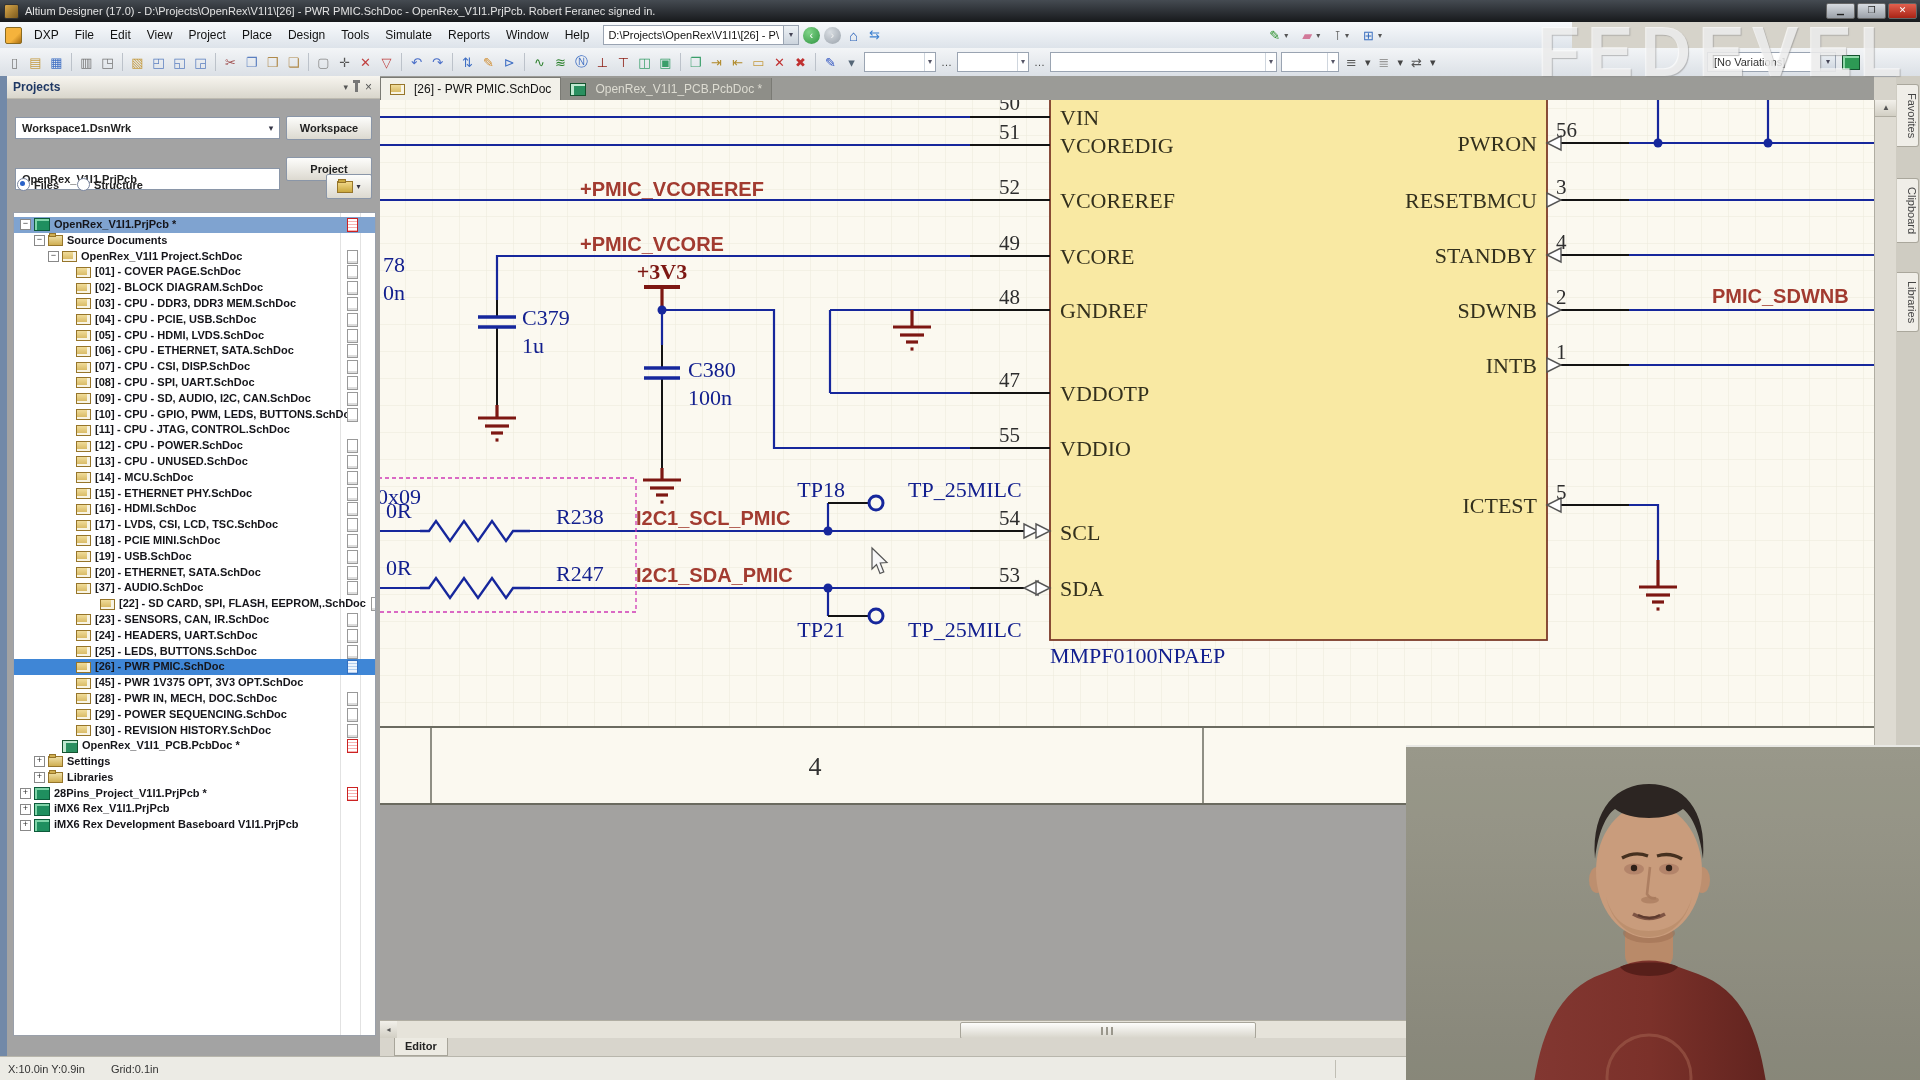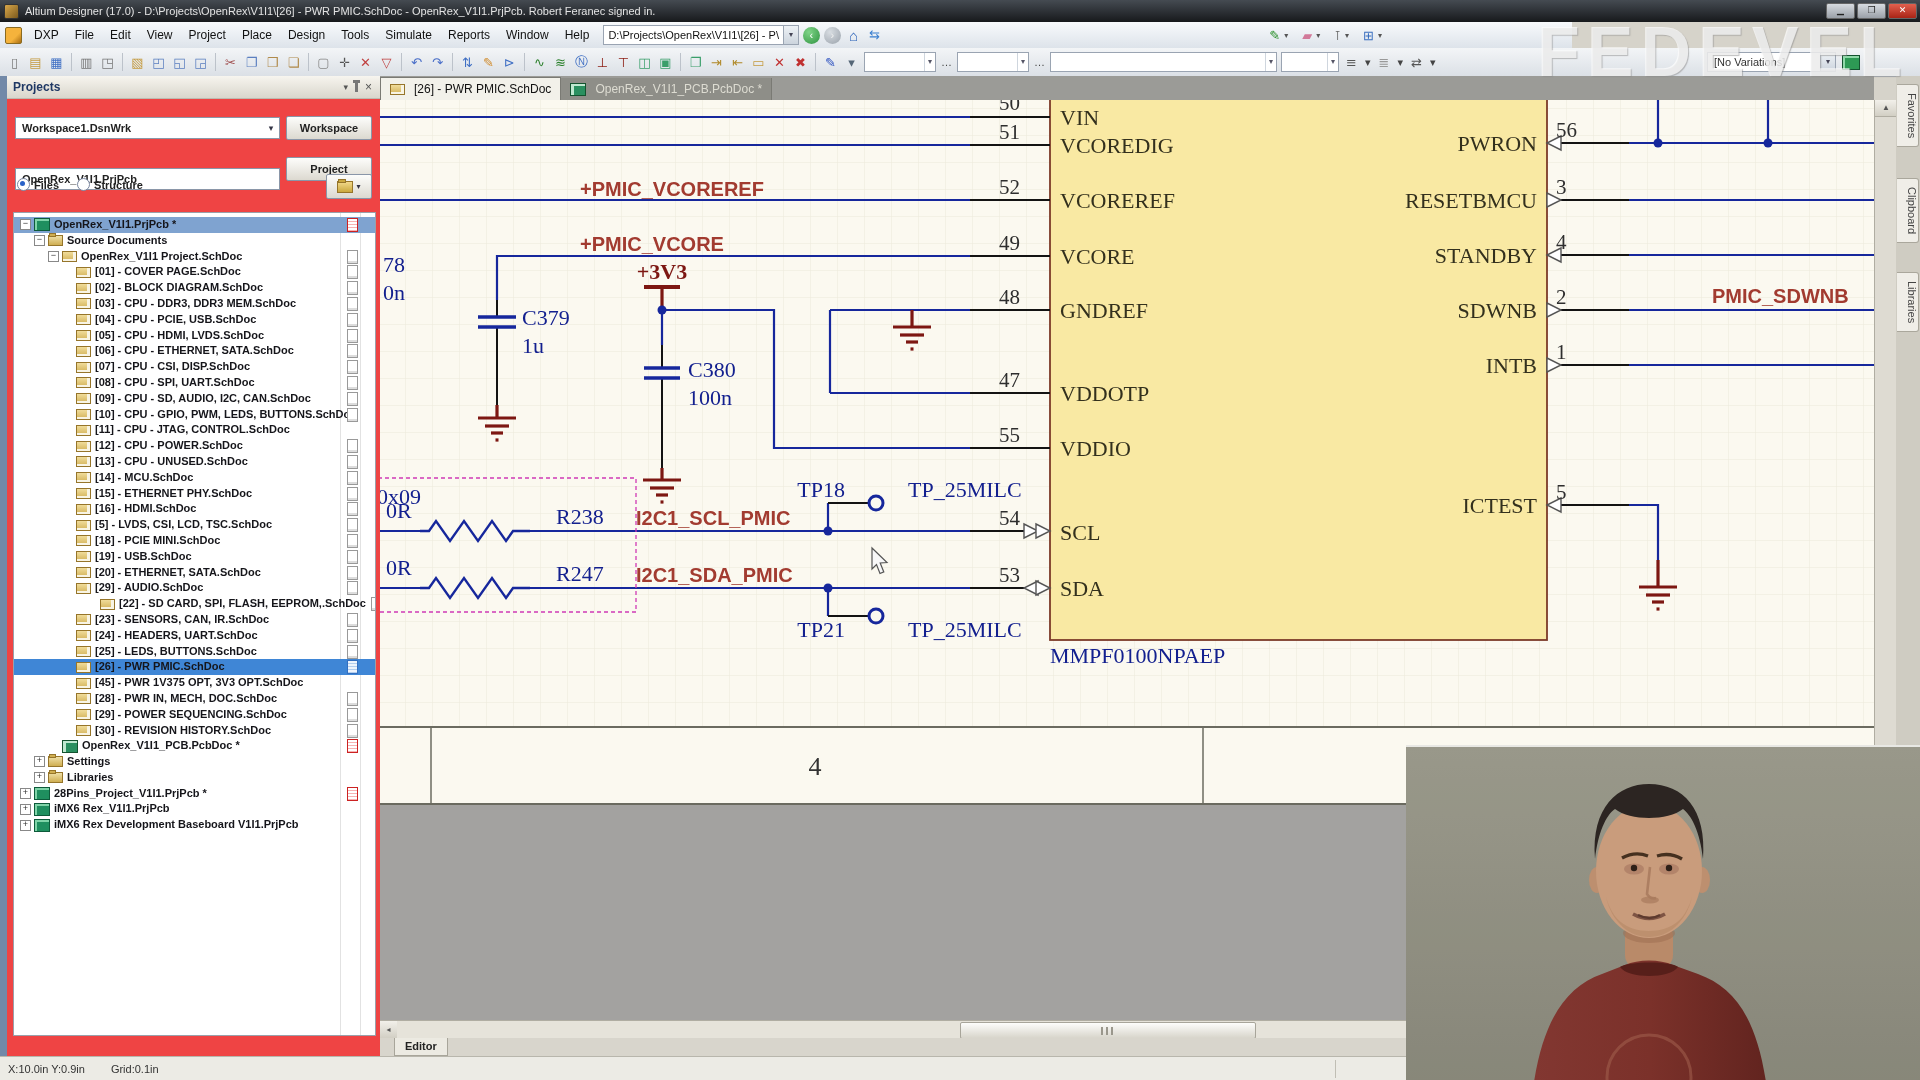--- a/index.html
+++ b/index.html
@@ -57,21 +57,21 @@
     box-shadow:inset 2px 2px 0 #8fd8a8;}
 
   
   .watermark{position:absolute;left:1537px;top:14px;z-index:60;
     font-size:70px;font-weight:bold;letter-spacing:7px;line-height:76px;
     color:rgba(255,255,255,0.72);text-shadow:1px 1px 1px rgba(140,140,140,0.55);pointer-events:none;}
 
   
   .left-frame{position:absolute;left:0;top:76px;width:7px;height:980px;
     background:linear-gradient(#7289a8,#5e7émir94);background:#7289a8;}
-  .projects-panel{position:absolute;left:7px;top:76px;width:373px;height:980px;background:#ef4444;}
+  .projects-panel{position:absolute;left:7px;top:76px;width:373px;height:980px;background:#a3a3a3;}
   .pp-header{position:absolute;left:0;top:0;width:100%;height:22px;
     background:linear-gradient(#f7f5ef,#d9d6cc);border-bottom:1px solid #bdbab0;
     display:flex;align-items:center;}
   .pp-title{font-size:12px;font-weight:bold;color:#1f3864;padding-left:6px;}
   .pp-hicons{margin-left:auto;display:flex;align-items:center;gap:7px;padding-right:8px;color:#555;}
   .pp-dd{font-size:9px;} .pp-close{font-size:12px;}
   .pin-icon{width:3px;height:9px;background:#777;position:relative;display:inline-block;}
   .pin-icon::after{content:"";position:absolute;left:-2px;top:-3px;width:7px;height:3px;background:#777;}
   .pp-row{position:absolute;display:flex;align-items:center;}
   .pp-combo{border:1px solid #8a96a8;background:#fff;height:20px;display:flex;align-items:center;}
@@ -428,21 +428,21 @@
           </div>
           <div class="tree-row" style="padding-left: 48px;">
             <span class="exp hid">−</span>
             <span class="ti ic-sht"></span>
             <span class="lbl">[16] - HDMI.SchDoc</span>
             <span class="ri ri-white"></span>
           </div>
           <div class="tree-row" style="padding-left: 48px;">
             <span class="exp hid">−</span>
             <span class="ti ic-sht"></span>
-            <span class="lbl">[5] - LVDS, CSI, LCD, TSC.SchDoc</span>
+            <span class="lbl">[17] - LVDS, CSI, LCD, TSC.SchDoc</span>
             <span class="ri ri-white"></span>
           </div>
           <div class="tree-row" style="padding-left: 48px;">
             <span class="exp hid">−</span>
             <span class="ti ic-sht"></span>
             <span class="lbl">[18] - PCIE MINI.SchDoc</span>
             <span class="ri ri-white"></span>
           </div>
           <div class="tree-row" style="padding-left: 48px;">
             <span class="exp hid">−</span>
@@ -452,21 +452,21 @@
           </div>
           <div class="tree-row" style="padding-left: 48px;">
             <span class="exp hid">−</span>
             <span class="ti ic-sht"></span>
             <span class="lbl">[20] - ETHERNET, SATA.SchDoc</span>
             <span class="ri ri-white"></span>
           </div>
           <div class="tree-row" style="padding-left: 48px;">
             <span class="exp hid">−</span>
             <span class="ti ic-sht"></span>
-            <span class="lbl">[29] - AUDIO.SchDoc</span>
+            <span class="lbl">[37] - AUDIO.SchDoc</span>
             <span class="ri ri-white"></span>
           </div>
           <div class="tree-row" style="padding-left: 48px; margin-left: 24px;">
             <span class="exp hid">−</span>
             <span class="ti ic-sht"></span>
             <span class="lbl">[22] - SD CARD, SPI, FLASH, EEPROM,.SchDoc</span>
             <span class="ri ri-white"></span>
           </div>
           <div class="tree-row" style="padding-left: 48px;">
             <span class="exp hid">−</span>

